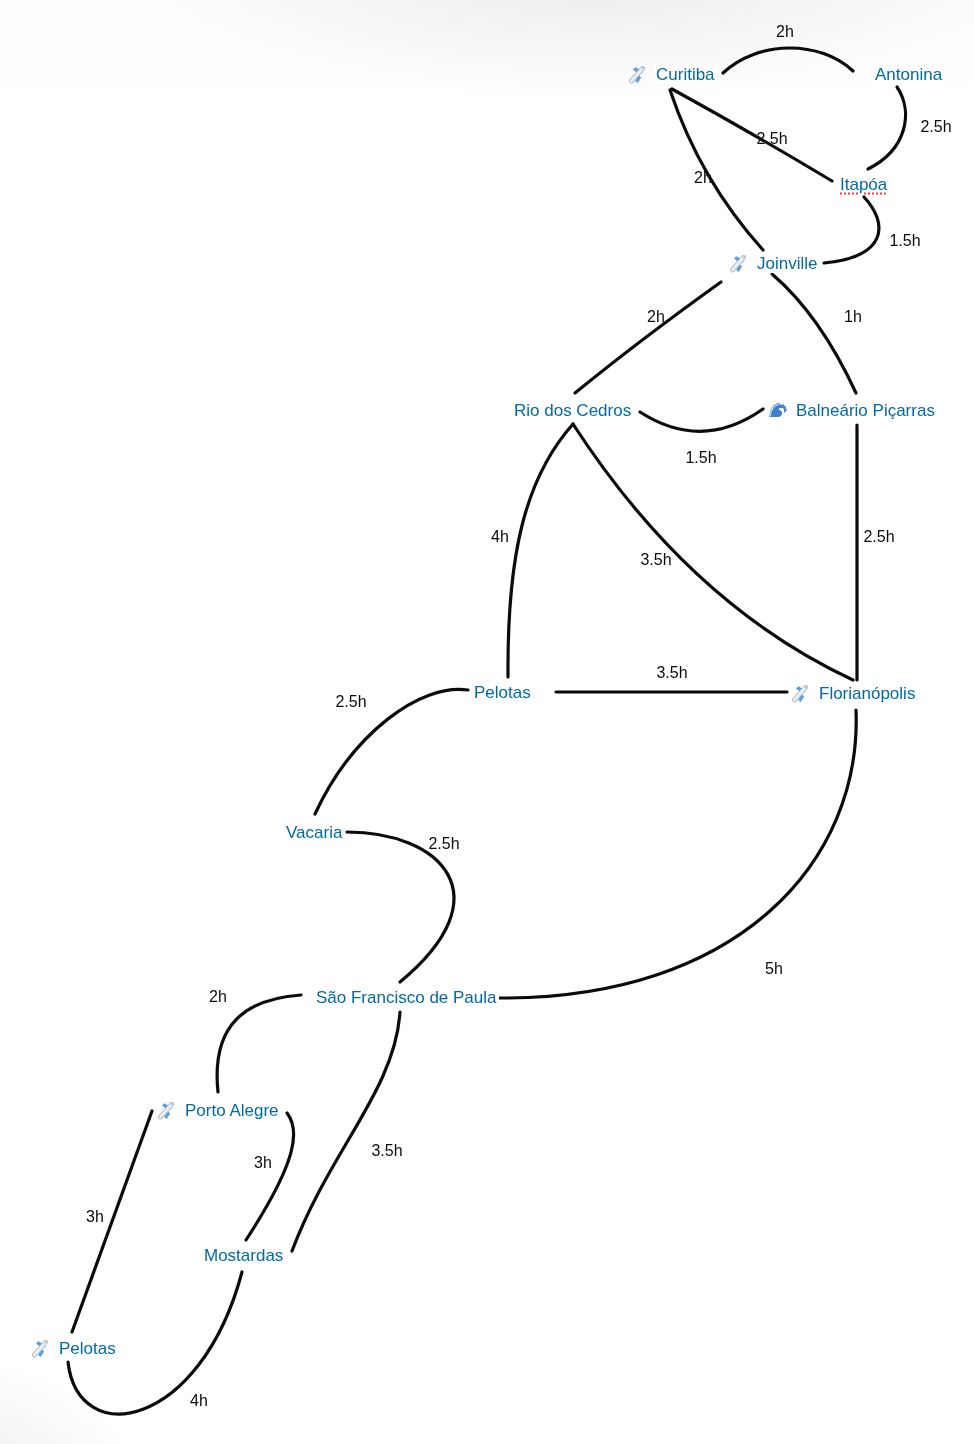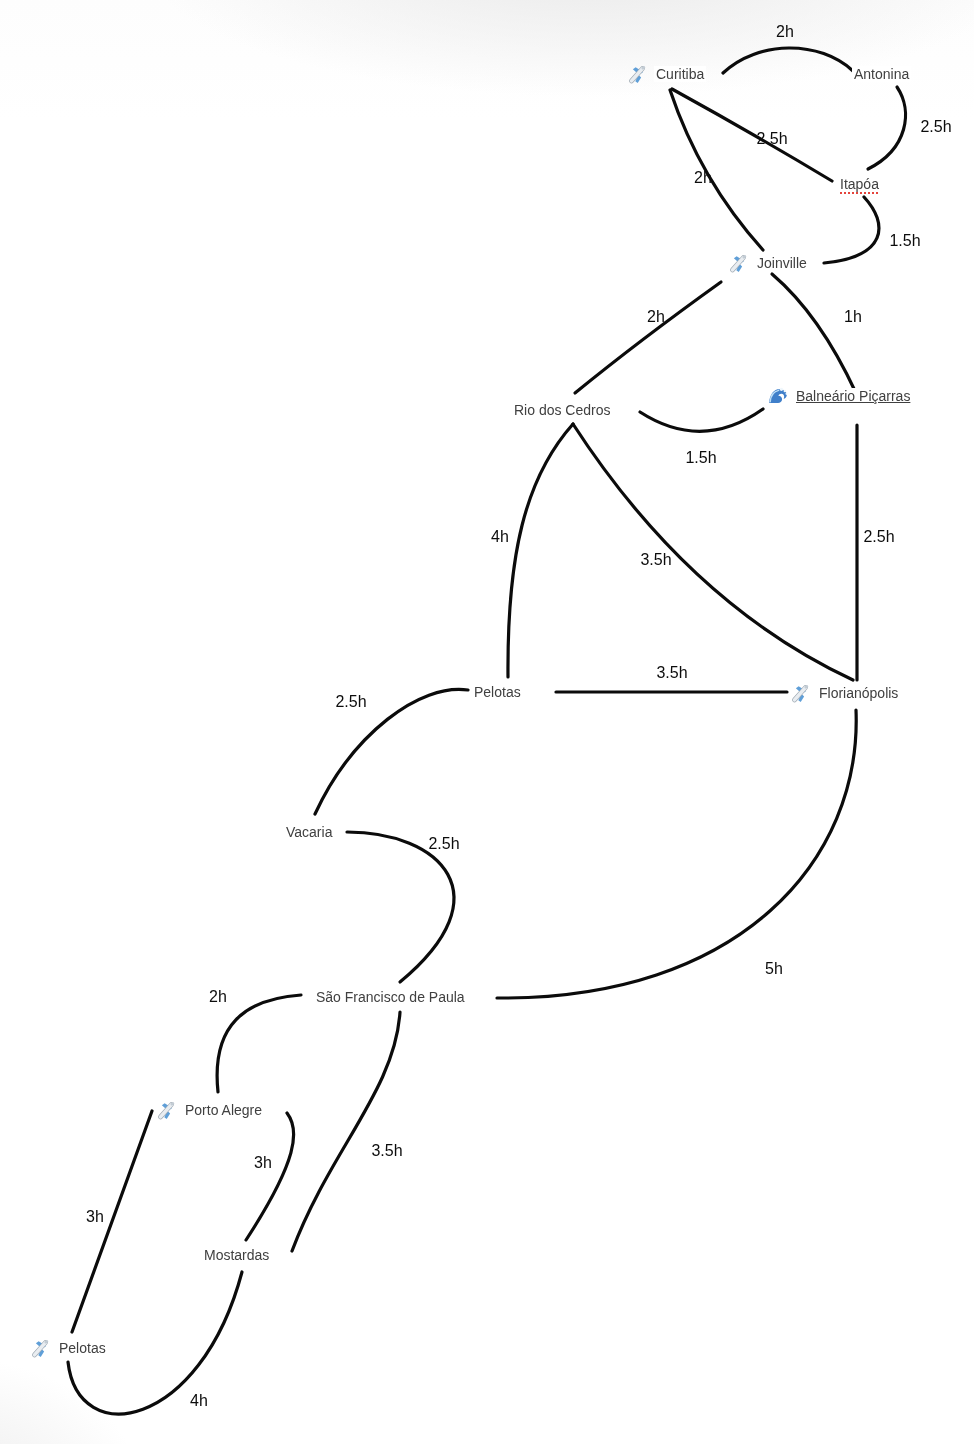--- a/index.html
+++ b/index.html
@@ -12,21 +12,21 @@
     position:relative;width:974px;height:1444px;
     background:
       radial-gradient(620px 190px at 590px -40px, #e9e9e9 0%, rgba(233,233,233,0) 72%),
       radial-gradient(300px 220px at -50px 1500px, #ebebeb 0%, rgba(235,235,235,0) 65%),
       linear-gradient(#fdfdfd,#ffffff 120px,#ffffff);
   }
   svg.edges{position:absolute;left:0;top:0;width:974px;height:1444px;}
   svg.edges path{fill:none;stroke-width:3.2px;stroke-linecap:round;}
   .node{
     position:absolute;display:flex;align-items:center;gap:6px;
-    font-size:14px;color:#404040;white-space:nowrap;line-height:1;
+    font-size:17px;color:#0369a1;white-space:nowrap;line-height:1;
     transform:translateY(-50%);
   }
   .node .txt{background:#fff;padding:1px 2px;}
   .node .icon{display:inline-flex;width:22px;height:22px;}
   .node .icon svg{width:100%;height:100%;}
   .node .icon.wave{width:20px;height:20px;}
   .misspelled .txt{
     text-decoration:underline;
     text-decoration-style:dotted;
     text-decoration-color:#e5443c;
@@ -93,21 +93,21 @@
             <path d="M19 17 L10 9 L14 6 L25 13 Z" fill="#5f9fd8"></path>
             <path d="M22 21 L17 29 L13.5 26.5 L18 17 Z" fill="#5f9fd8"></path>
             <path d="M12 27 L7 24 L12 21.5 Z" fill="#8fc1e8"></path>
             <path d="M8 26 L24 8" stroke="#9fa9b2" stroke-width="7" stroke-linecap="round"></path>
             <path d="M8 26 L24 8" stroke="#e9edf1" stroke-width="5" stroke-linecap="round"></path>
             <path d="M24.5 7.5 L26 6.5" stroke="#c3ccd4" stroke-width="4" stroke-linecap="round"></path>
           </svg>
         </span>
         <span class="txt">Curitiba</span>
       </div>
-      <div class="node" style="left: 852px; top: 74px;">
+      <div class="node" style="left: 873px; top: 74px;">
         <span class="txt">Antonina</span>
       </div>
       <div class="node misspelled" style="left: 838px; top: 184px;">
         <span class="txt">Itapóa</span>
       </div>
       <div class="node" style="left: 727px; top: 263px;">
         <span class="icon airplane">
           <svg viewBox="0 0 32 32">
             <path d="M19 17 L10 9 L14 6 L25 13 Z" fill="#5f9fd8"></path>
             <path d="M22 21 L17 29 L13.5 26.5 L18 17 Z" fill="#5f9fd8"></path>
@@ -115,21 +115,21 @@
             <path d="M8 26 L24 8" stroke="#9fa9b2" stroke-width="7" stroke-linecap="round"></path>
             <path d="M8 26 L24 8" stroke="#e9edf1" stroke-width="5" stroke-linecap="round"></path>
             <path d="M24.5 7.5 L26 6.5" stroke="#c3ccd4" stroke-width="4" stroke-linecap="round"></path>
           </svg>
         </span>
         <span class="txt">Joinville</span>
       </div>
       <div class="node" style="left: 512px; top: 410px;">
         <span class="txt">Rio dos Cedros</span>
       </div>
-      <div class="node" style="left: 768px; top: 396px; text-decoration: underline;">
+      <div class="node" style="left: 768px; top: 410px;">
         <span class="icon wave">
           <svg viewBox="0 0 32 32">
             <path d="M2 27 C2 13 11 3.5 20.5 5 C27 6 30.5 10.5 30 15 C29.5 18 27.5 20 25 20.5 C27 17 25.5 13 22 12.5 C19.5 12.2 17.5 13.5 16.5 15.5 C20.5 15.5 23 18.5 22.5 22 C22.1 24.8 19.5 27 16 27 Z" fill="#3f7fca"></path>
             <path d="M3.5 25 C4.5 15 10 8.5 17 7" stroke="#bfe0f7" stroke-width="2.4" fill="none" stroke-linecap="round"></path>
             <circle cx="21.5" cy="5.2" r="2.6" fill="#eef6fc"></circle>
             <circle cx="27" cy="8" r="2.1" fill="#eef6fc"></circle>
             <circle cx="29.6" cy="12.5" r="1.7" fill="#eef6fc"></circle>
           </svg>
         </span>
         <span class="txt">Balneário Piçarras</span>

